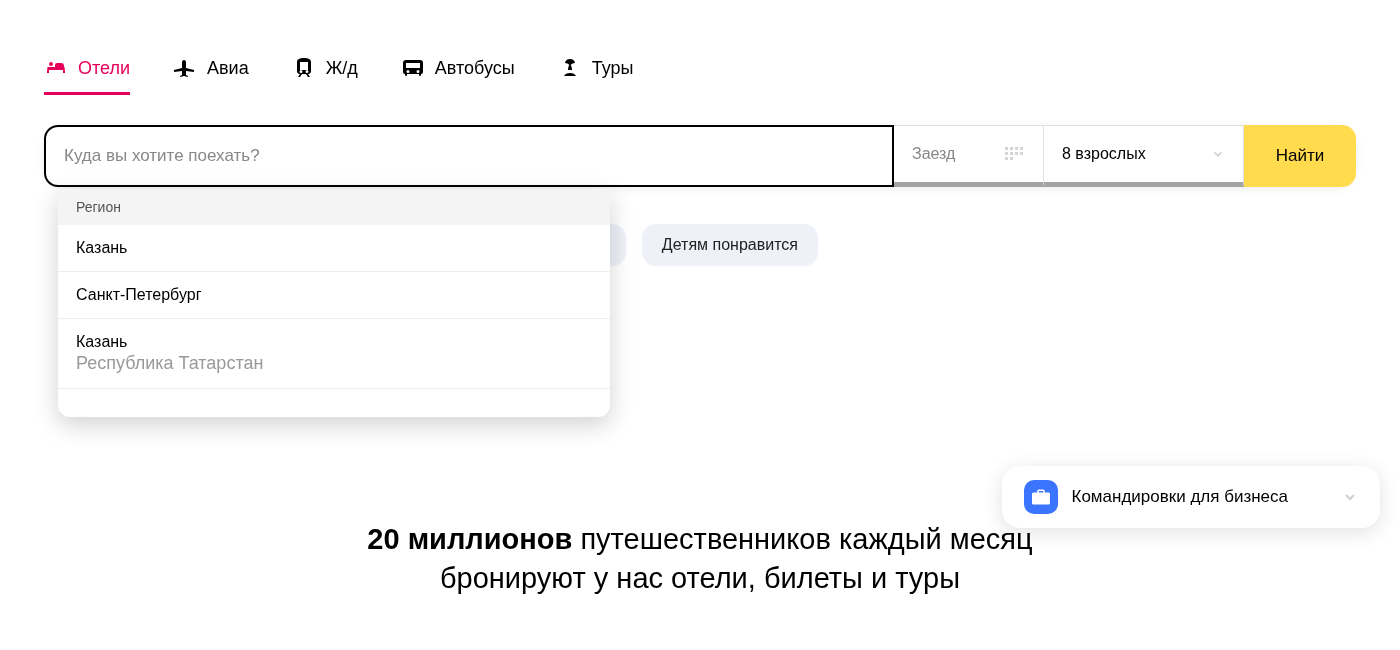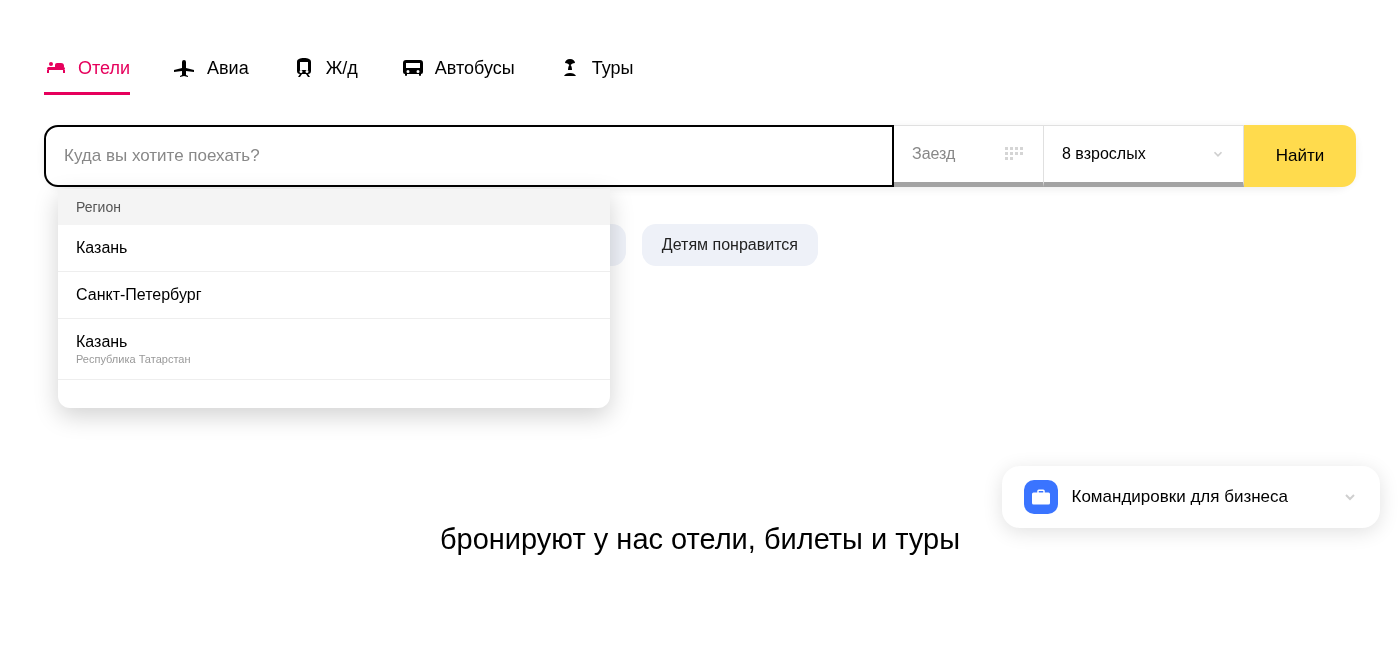--- a/index.html
+++ b/index.html
@@ -73,21 +73,21 @@
     z-index: 100; overflow: hidden;
   }
   .dd-header {
     background: #f4f4f4; padding: 10px 18px; font-size: 14px; color: #555;
   }
   .dd-item {
     padding: 14px 18px; border-bottom: 1px solid #eee; cursor: pointer;
   }
   .dd-item:last-child { border-bottom: none; }
   .dd-name { font-size: 16px; color: #000; }
-  .dd-sub { font-size: 11px; color: #999; margin-top: 2px; }
+  .dd-sub { font-size: 18px; color: #999; margin-top: 2px; }
 
   
   .chips {
     position: absolute; top: 224px; left: 44px; right: 44px;
     display: flex; gap: 16px; z-index: 1;
   }
   .chip {
     background: #EEF1F8; color: #222; padding: 12px 20px;
     border-radius: 14px; font-size: 16px; cursor: pointer;
     white-space: nowrap;
@@ -223,20 +223,23 @@
   </div>
 
 </div>
 
 <div class="chips">
   <span class="chip" style="margin-left:462px;">е с семьей</span>
   <span class="chip">Детям понравится</span>
 </div>
 
 <div class="promo">
+  <div>
+    <span class="bold">20 миллионов</span><span> путешественников каждый месяц</span>
+  </div>
   <div>бронируют у нас отели, билеты и туры</div>
 </div>
 
 <div class="biz-widget">
   <span class="biz-icon">
     <svg viewBox="0 0 24 20">
         <path d="M9 0h6a2 2 0 012 2v2h5a2 2 0 012 2v12a2 2 0 01-2 2H2a2 2 0 01-2-2V6a2 2 0 012-2h5V2a2 2 0 012-2zm0 4h6V2H9v2z"></path>
       </svg>
   </span>
   <span class="biz-text">Командировки для бизнеса</span>

